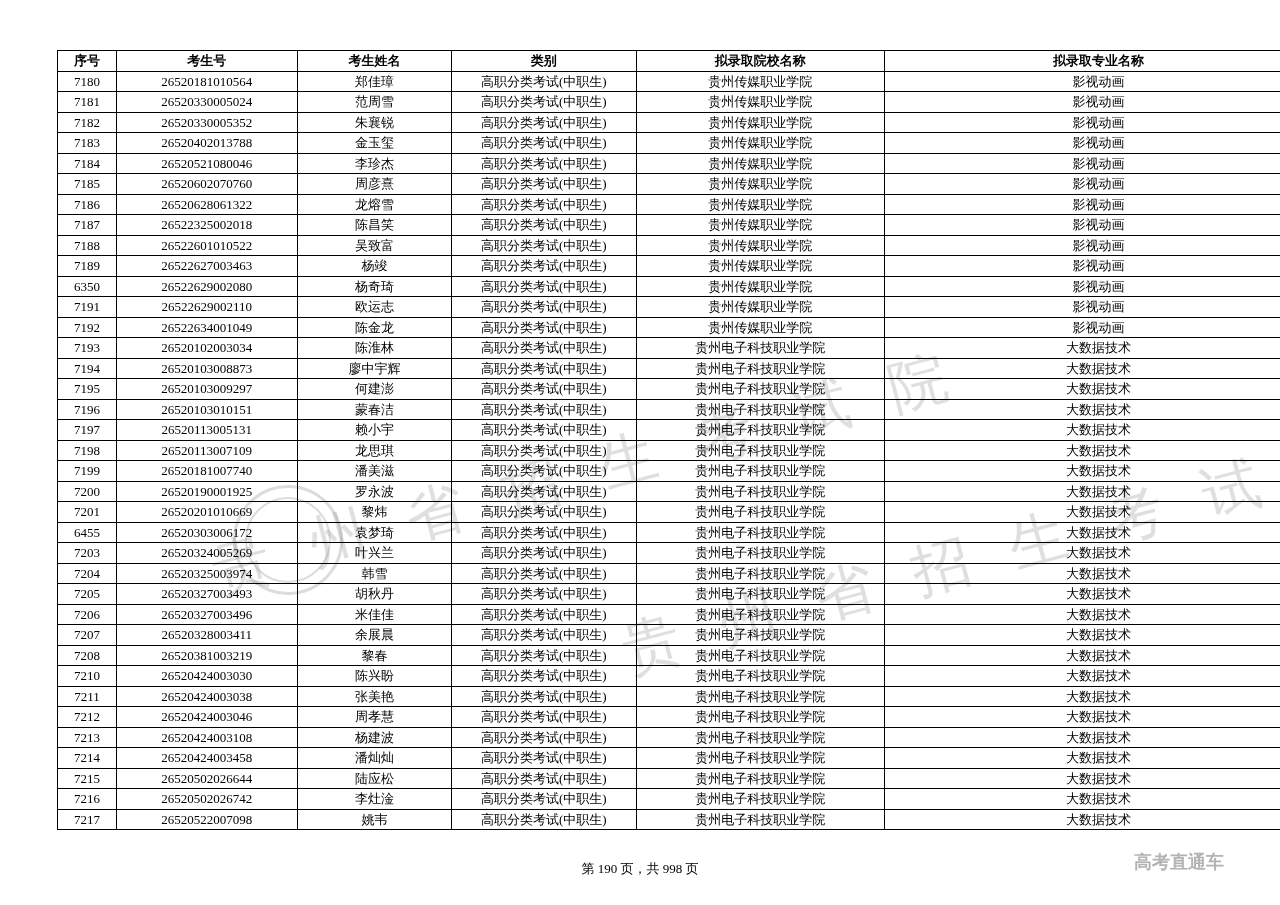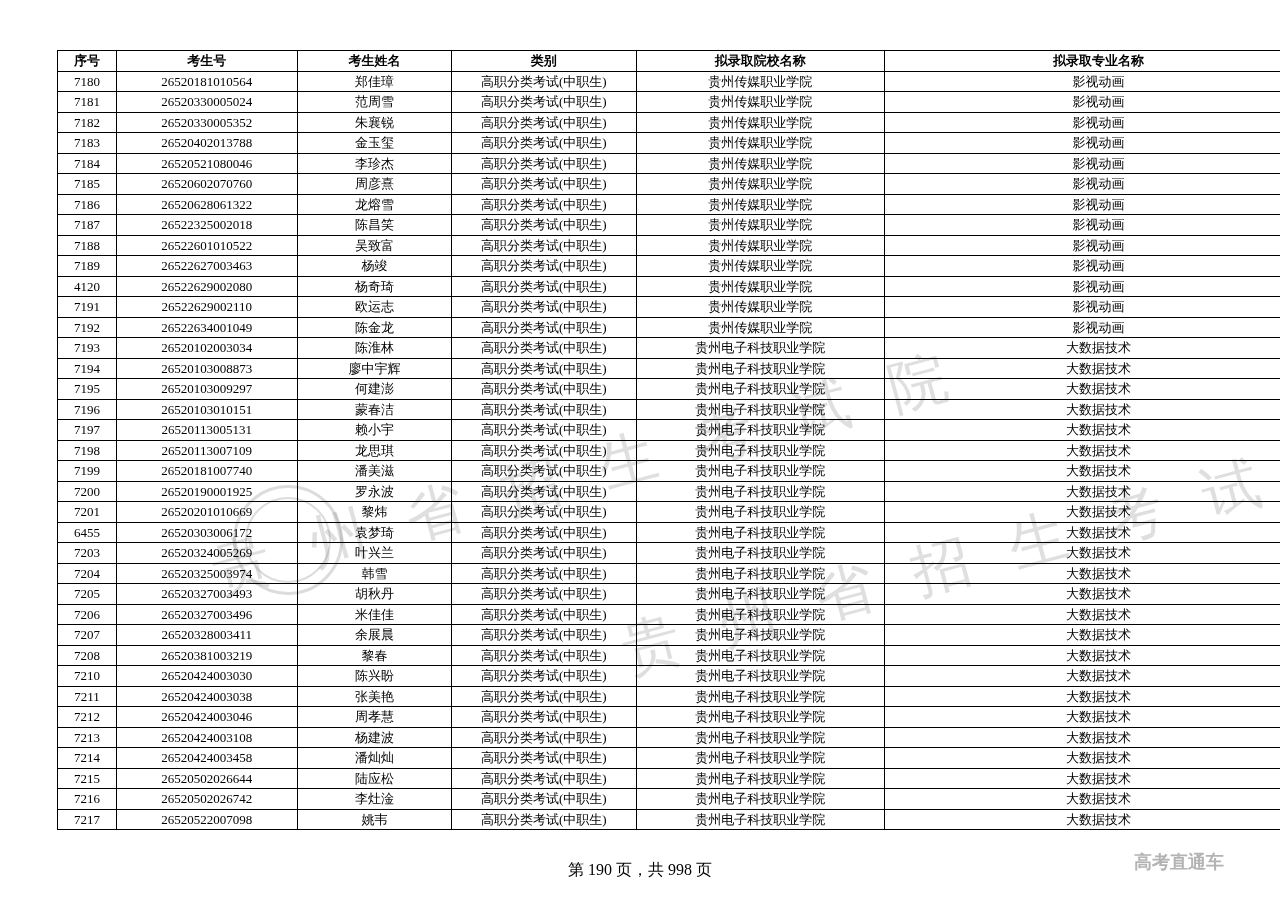--- a/index.html
+++ b/index.html
@@ -85,21 +85,21 @@
   col.c-cat   { width: 14.7%; }
   col.c-coll  { width: 19.8%; }
   col.c-major { width: 34.1%; }
 
   .footer {
     position: absolute;
     left: 0;
     top: 860px;
     width: 100%;
     text-align: center;
-    font-size: 16px;
+    font-size: 13px;
     color: #000000;
     z-index: 1;
   }
   .brand {
     position: absolute;
     right: 56px;
     top: 850px;
     font-size: 18px;
     font-weight: bold;
     color: #b3b3b3;
@@ -213,21 +213,21 @@
         </tr>
         <tr>
           <td>7189</td>
           <td>26522627003463</td>
           <td>杨竣</td>
           <td>高职分类考试(中职生)</td>
           <td>贵州传媒职业学院</td>
           <td>影视动画</td>
         </tr>
         <tr>
-          <td>4120</td>
+          <td>6350</td>
           <td>26522629002080</td>
           <td>杨奇琦</td>
           <td>高职分类考试(中职生)</td>
           <td>贵州传媒职业学院</td>
           <td>影视动画</td>
         </tr>
         <tr>
           <td>7191</td>
           <td>26522629002110</td>
           <td>欧运志</td>

